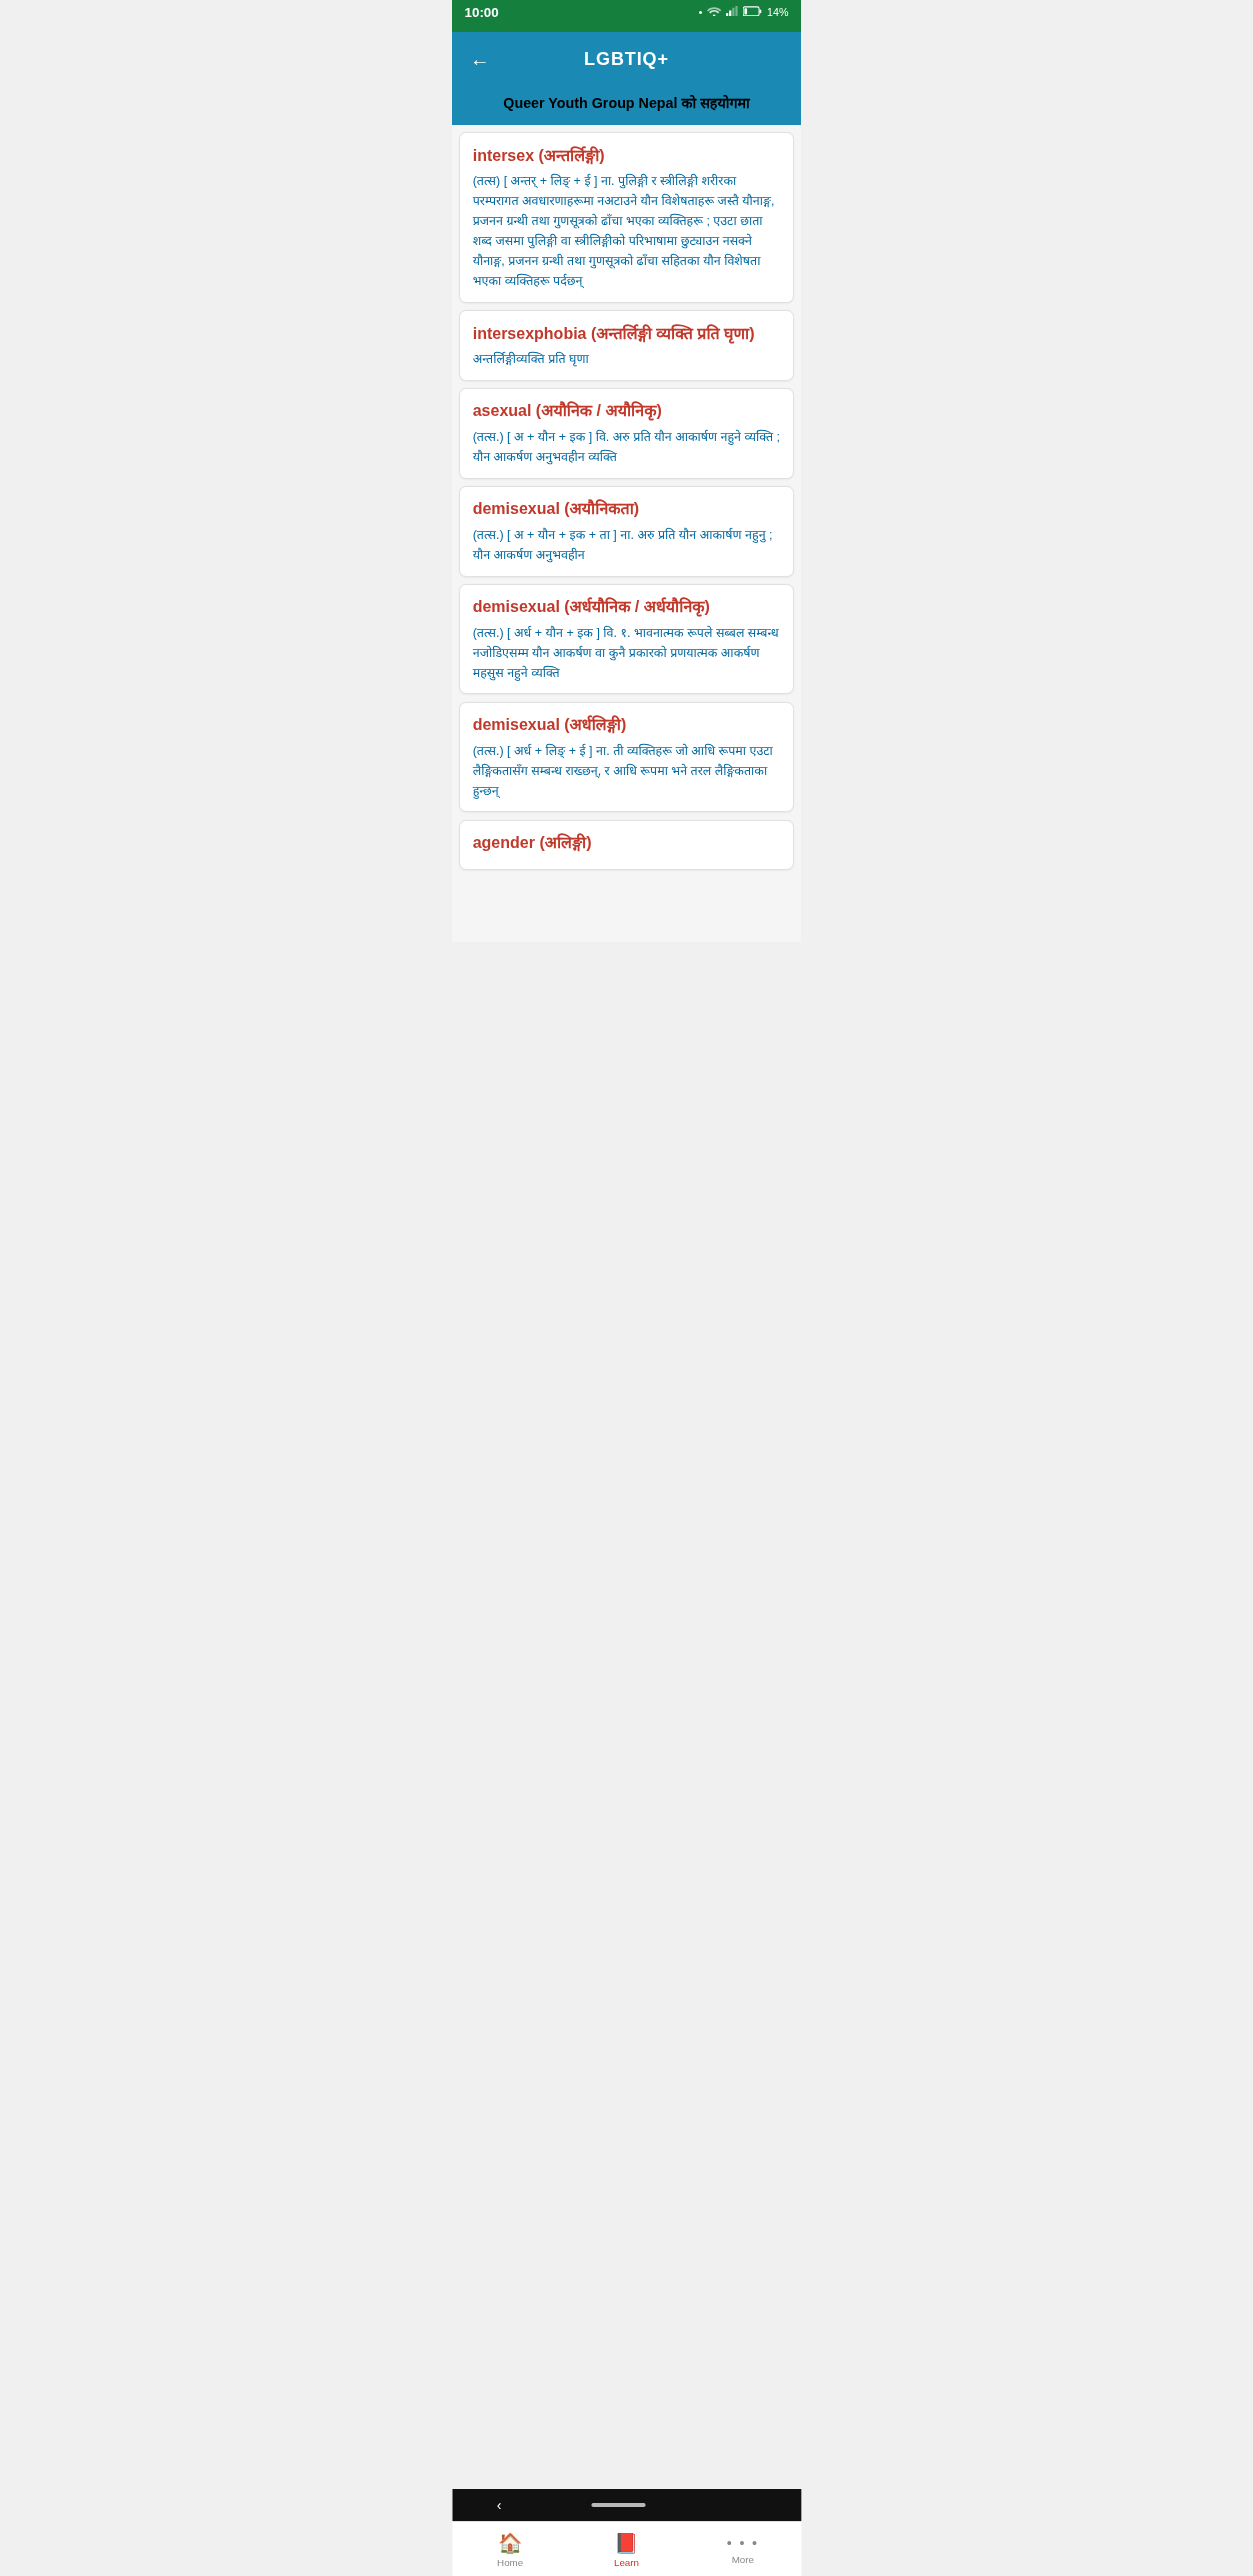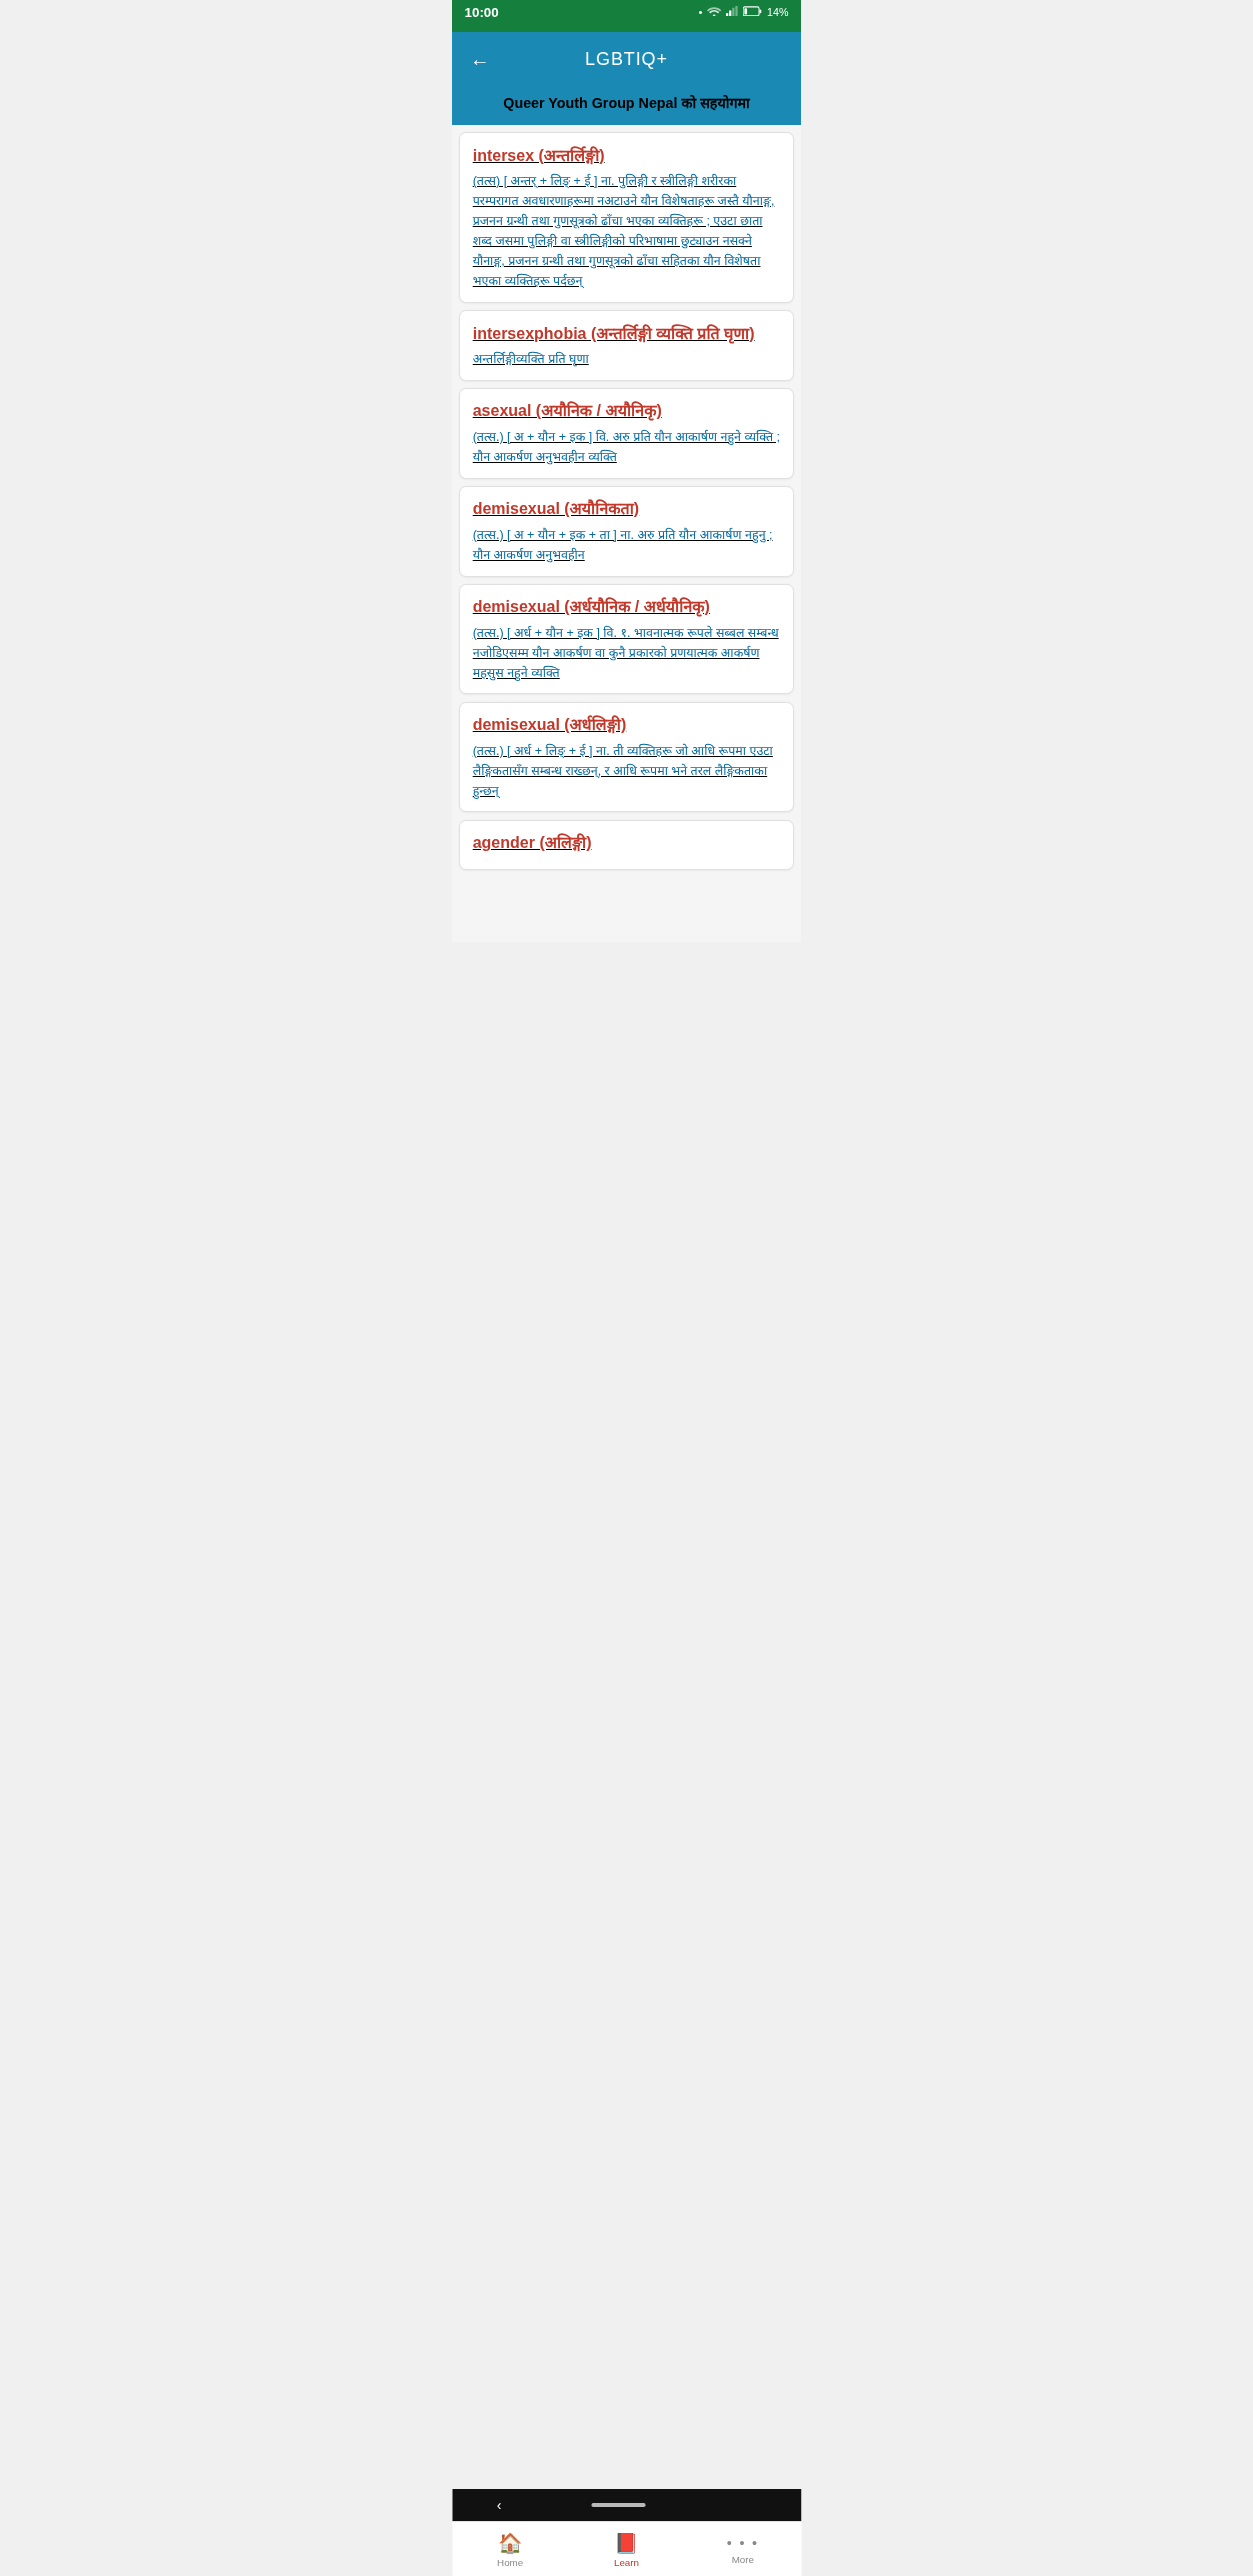--- a/index.html
+++ b/index.html
@@ -56,21 +56,21 @@
     .back-btn {
       color: white;
       font-size: 19.7px;
       cursor: pointer;
       padding: 3.6px;
     }
 
     .top-bar-title {
       color: white;
       font-size: 18px;
-      font-weight: 400;
+      font-weight: 700;
       letter-spacing: 0.9px;
       position: absolute;
       left: 50%;
       transform: translateX(-50%);
     }
 
     
     .subtitle-banner {
       background: #1a8ab5;
       text-align: center;
@@ -84,21 +84,20 @@
     }
 
     
     .content {
       background: #f5f5f5;
       padding: 7.2px;
       display: flex;
       flex-direction: column;
       gap: 7.2px;
       padding-bottom: 72px;
-      text-decoration: underline;
     }
 
     
     .card {
       background: white;
       border-radius: 7.2px;
       padding: 10.7px 12.5px;
       border: 0.9px solid #e0e0e0;
       box-shadow: 0 0.9px 1.8px rgba(0,0,0,0.05);
     }

